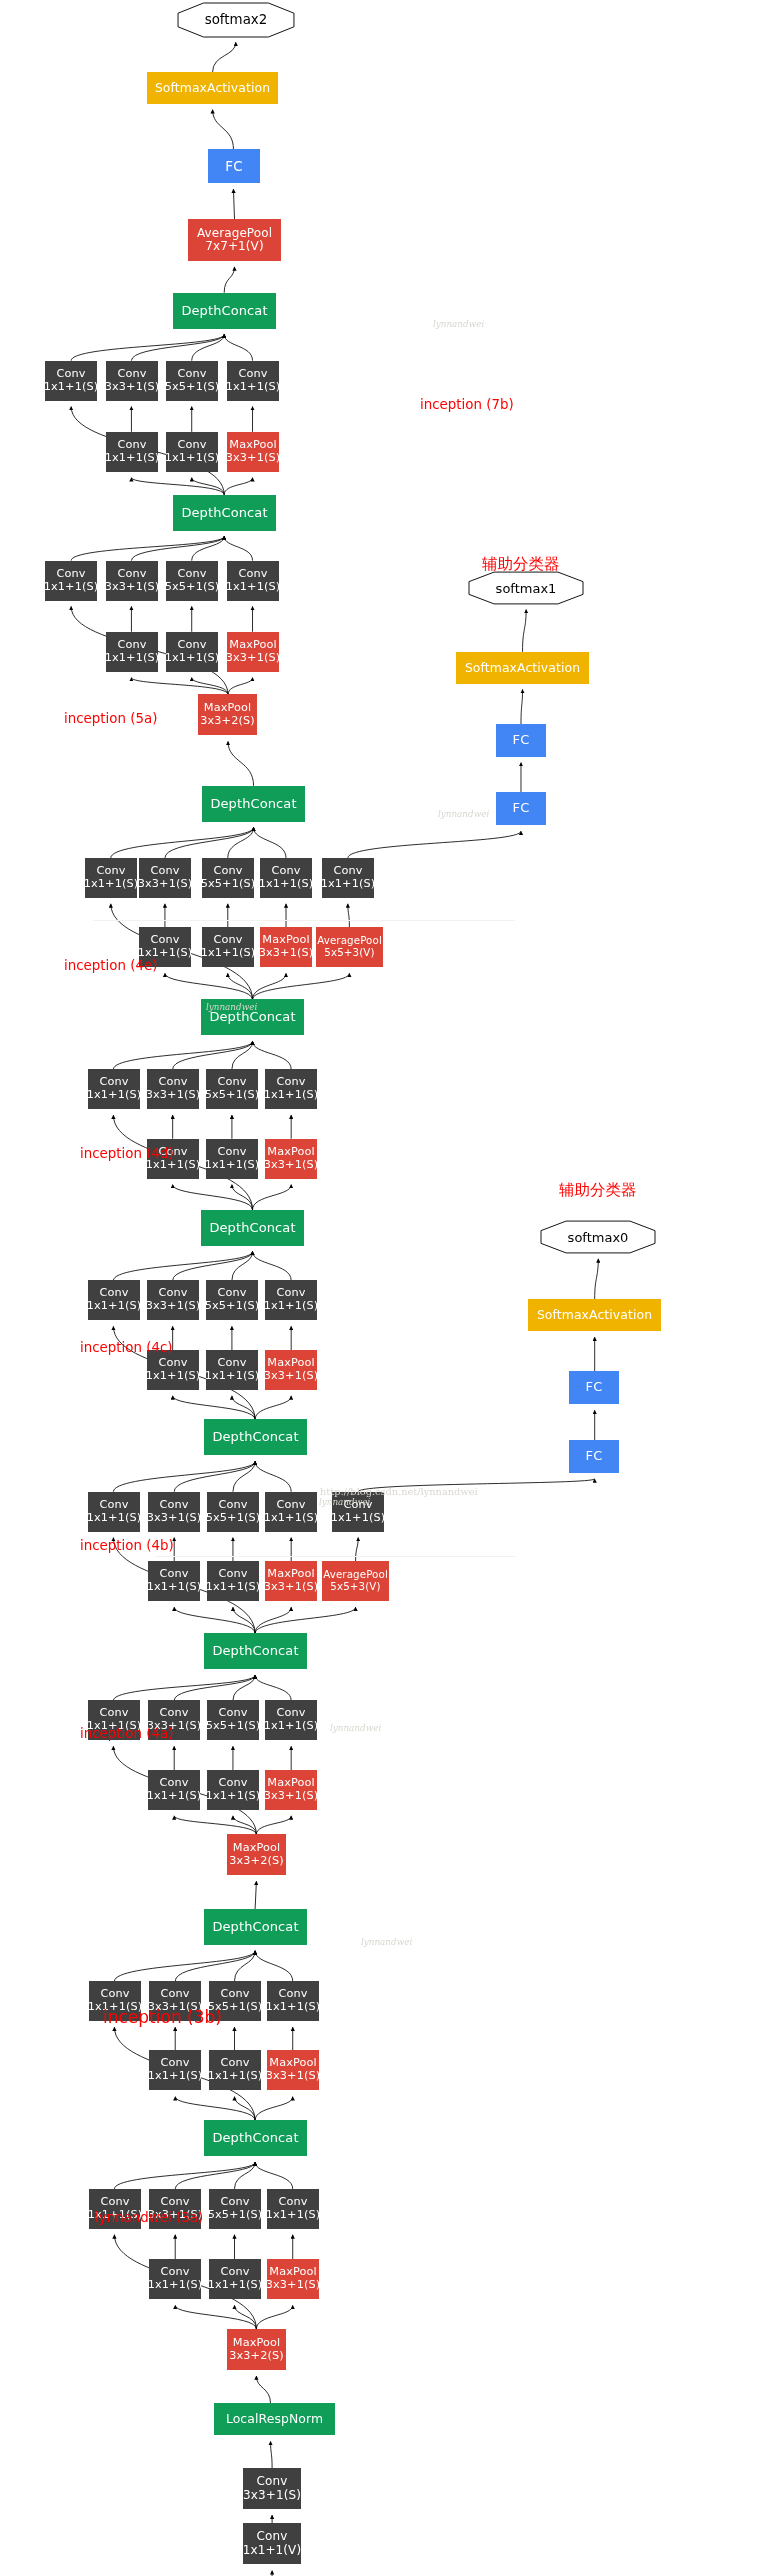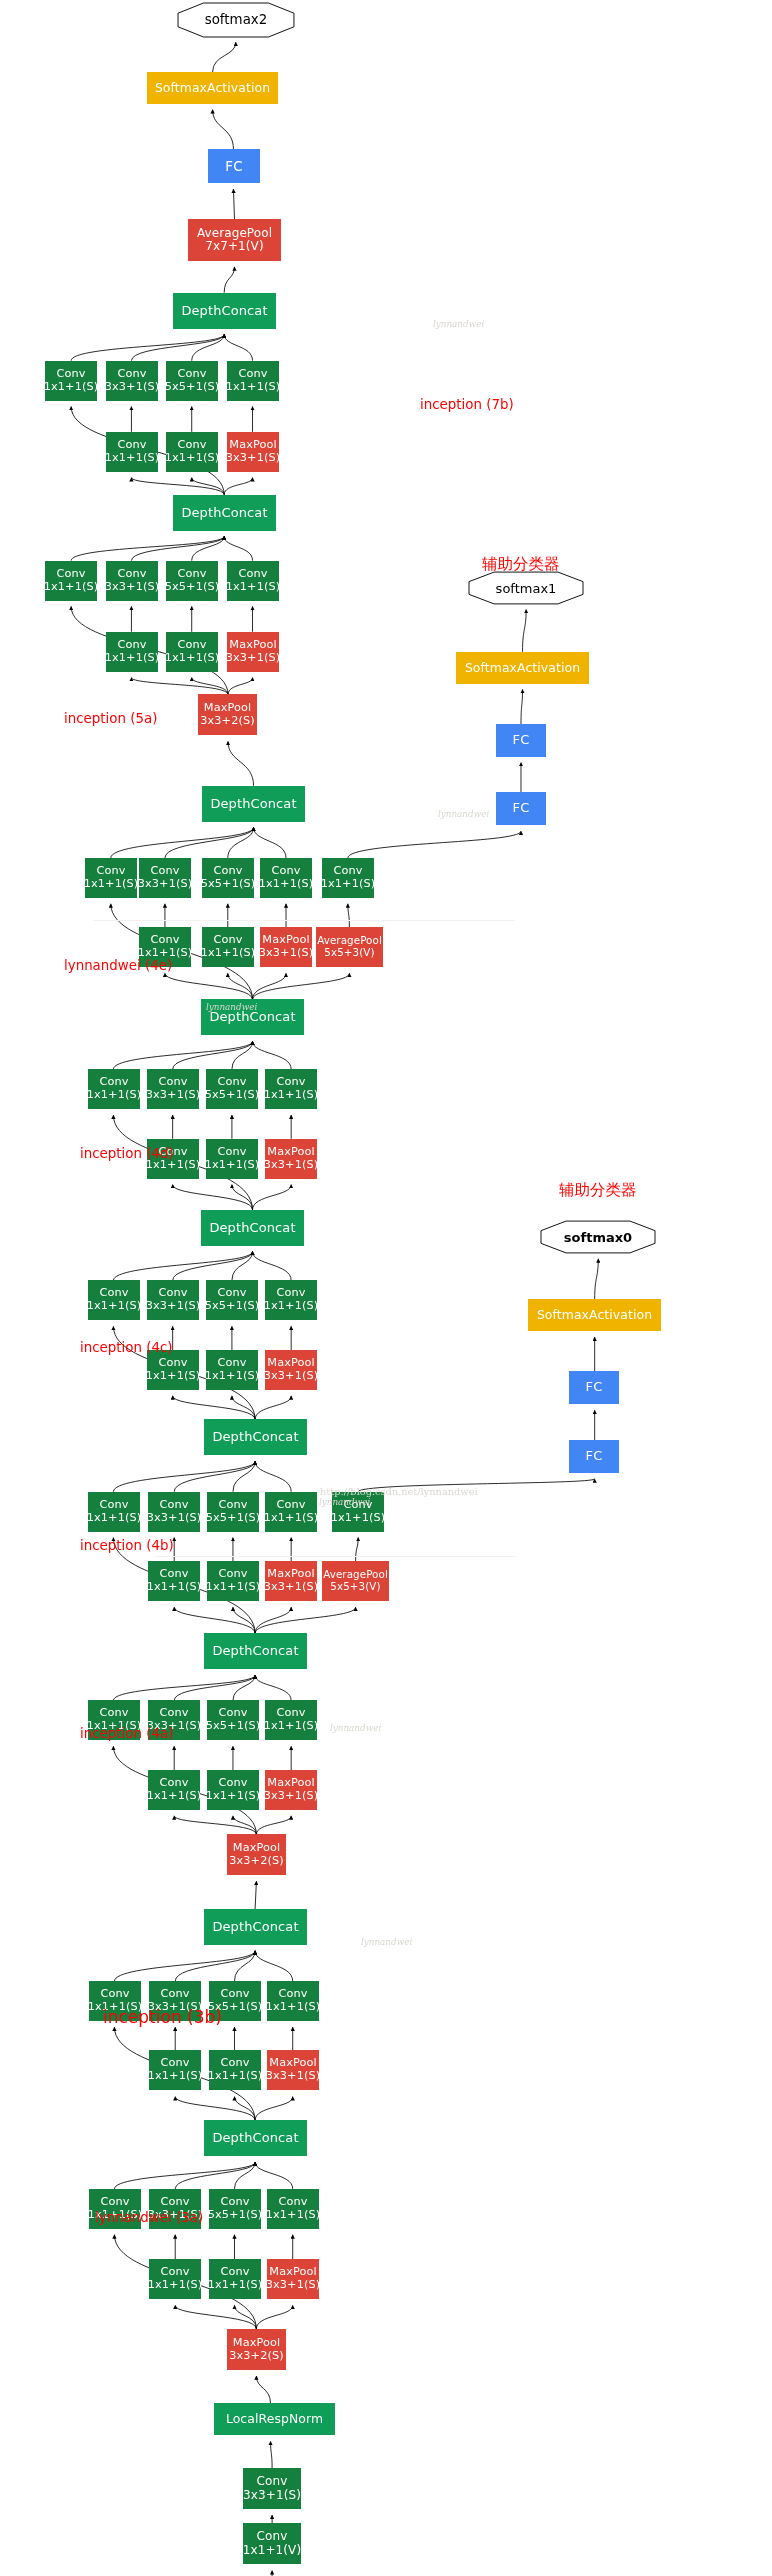--- a/index.html
+++ b/index.html
@@ -27,21 +27,21 @@
     display: flex;
     flex-direction: column;
     align-items: center;
     justify-content: center;
     color: #ffffff;
     line-height: 1.12;
     text-align: center;
     white-space: pre-line;
     letter-spacing: 0.1px;
   }
-  .n-conv      { background:#15803d; }
+  .n-conv      { background:#404040; }
   .n-pool      { background:#db4437; }
   .n-concat    { background:#0f9d58; }
   .n-norm      { background:#0f9d58; }
   .n-softmaxact{ background:#f0b400; }
   .n-fc        { background:#4285f4; }
   .octagon-wrap { position:absolute; }
   .octagon-wrap svg { position:absolute; left:0; top:0; overflow:visible; }
   .octagon-wrap .oct-label {
     position:absolute; left:0; top:0; width:100%; height:100%;
     display:flex; align-items:center; justify-content:center;
@@ -304,21 +304,21 @@
       <div class="node n-conv" style="left: 206px; top: 1280px; width: 52px; height: 40px; font-size: 11.3px;">Conv
 5x5+1(S)</div>
       <div class="node n-conv" style="left: 265px; top: 1280px; width: 52px; height: 40px; font-size: 11.3px;">Conv
 1x1+1(S)</div>
       <div class="node n-conv" style="left: 147px; top: 1350px; width: 52px; height: 40px; font-size: 11.3px;">Conv
 1x1+1(S)</div>
       <div class="node n-conv" style="left: 206px; top: 1350px; width: 52px; height: 40px; font-size: 11.3px;">Conv
 1x1+1(S)</div>
       <div class="node n-pool" style="left: 265px; top: 1350px; width: 52px; height: 40px; font-size: 11.3px;">MaxPool
 3x3+1(S)</div>
-      <div class="octagon-wrap" style="left: 541px; top: 1221px; width: 114px; height: 32px; font-weight: bold;">
+      <div class="octagon-wrap" style="left: 541px; top: 1221px; width: 114px; height: 32px;">
         <svg width="114" height="32" viewBox="0 0 222 62">
           <polygon points="48.84,0 173.16,0 222,18.599999999999998 222,43.400000000000006 173.16,62 48.84,62 0,43.400000000000006 0,18.599999999999998" fill="#ffffff" stroke="#000000" stroke-width="1.8"></polygon>
         </svg>
         <div class="oct-label" style="font-size: 13px;">softmax0</div>
       </div>
       <div class="node n-softmaxact" style="left: 528px; top: 1299px; width: 133px; height: 32px; font-size: 12.4px;">SoftmaxActivation</div>
       <div class="node n-fc" style="left: 569px; top: 1371px; width: 50px; height: 33px; font-size: 13px;">FC</div>
       <div class="node n-fc" style="left: 569px; top: 1440px; width: 50px; height: 33px; font-size: 13px;">FC</div>
       <div class="node n-concat" style="left: 204px; top: 1419px; width: 103px; height: 36px; font-size: 13px;">DepthConcat</div>
       <div class="node n-conv" style="left: 88px; top: 1492px; width: 52px; height: 40px; font-size: 11.3px;">Conv
@@ -391,21 +391,21 @@
       <div class="node n-norm" style="left: 214px; top: 2403px; width: 121px; height: 32px; font-size: 12.4px;">LocalRespNorm</div>
       <div class="node n-conv" style="left: 243px; top: 2468px; width: 58px; height: 41px; font-size: 12px;">Conv
 3x3+1(S)</div>
       <div class="node n-conv" style="left: 243px; top: 2523px; width: 58px; height: 41px; font-size: 12px;">Conv
 1x1+1(V)</div>
     </div>
   <div id="label-layer">
       <div class="grouplabel" style="left: 420px; top: 397px; font-size: 13.4px;">inception (7b)</div>
       <div class="grouplabel" style="left: 64px; top: 711px; font-size: 13.4px;">inception (5a)</div>
       <div class="grouplabel" style="left: 482px; top: 554px; font-size: 15.5px;">辅助分类器</div>
-      <div class="grouplabel" style="left: 64px; top: 958px; font-size: 13.4px;">lynnandwei (4e)</div>
+      <div class="grouplabel" style="left: 64px; top: 958px; font-size: 13.4px;">inception (4e)</div>
       <div class="grouplabel" style="left: 80px; top: 1146px; font-size: 13.4px;">inception (4d)</div>
       <div class="grouplabel" style="left: 80px; top: 1340px; font-size: 13.4px;">inception (4c)</div>
       <div class="grouplabel" style="left: 559px; top: 1180px; font-size: 15.5px;">辅助分类器</div>
       <div class="grouplabel" style="left: 80px; top: 1538px; font-size: 13.4px;">inception (4b)</div>
       <div class="grouplabel" style="left: 80px; top: 1726px; font-size: 13.4px;">inception (4a)</div>
       <div class="grouplabel" style="left: 103px; top: 2007px; font-size: 17px;">inception (3b)</div>
       <div class="grouplabel" style="left: 95px; top: 2210px; font-size: 13.4px;">lynnandwei (3a)</div>
     </div>
   <div id="wm-layer">
       <div class="wm" style="left: 433px; top: 319px; font-size: 8.8px;">lynnandwei</div>

